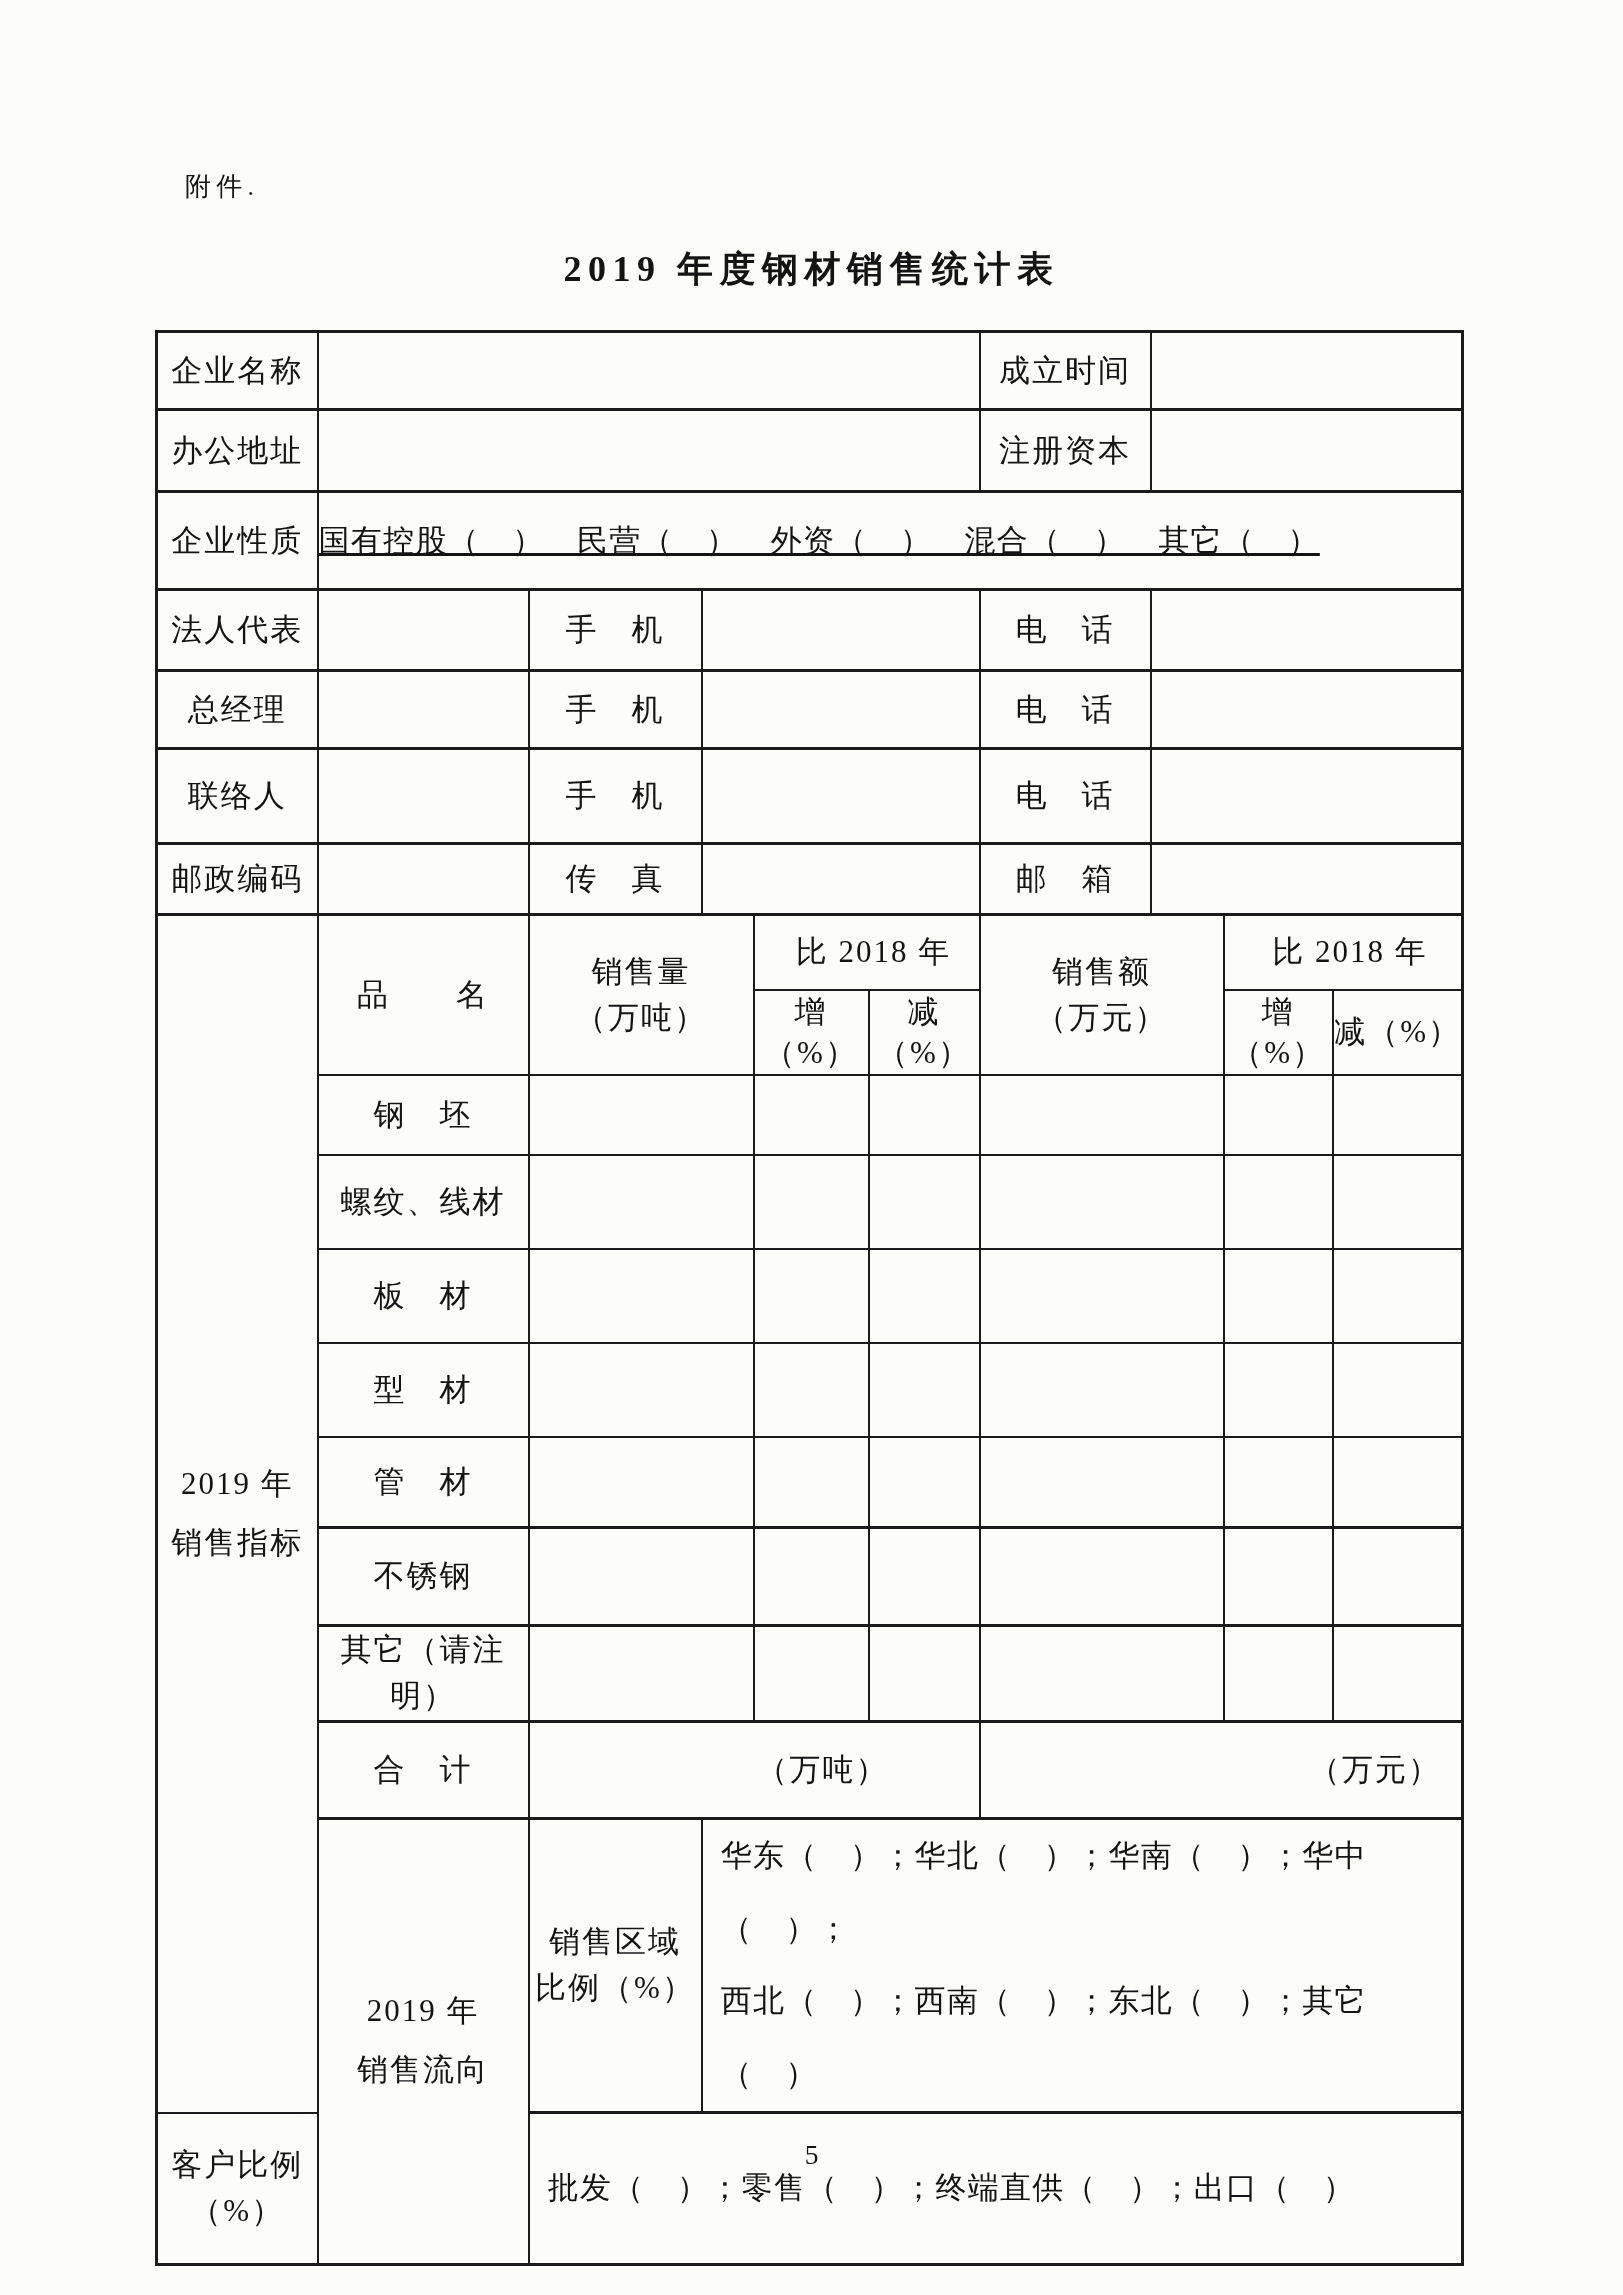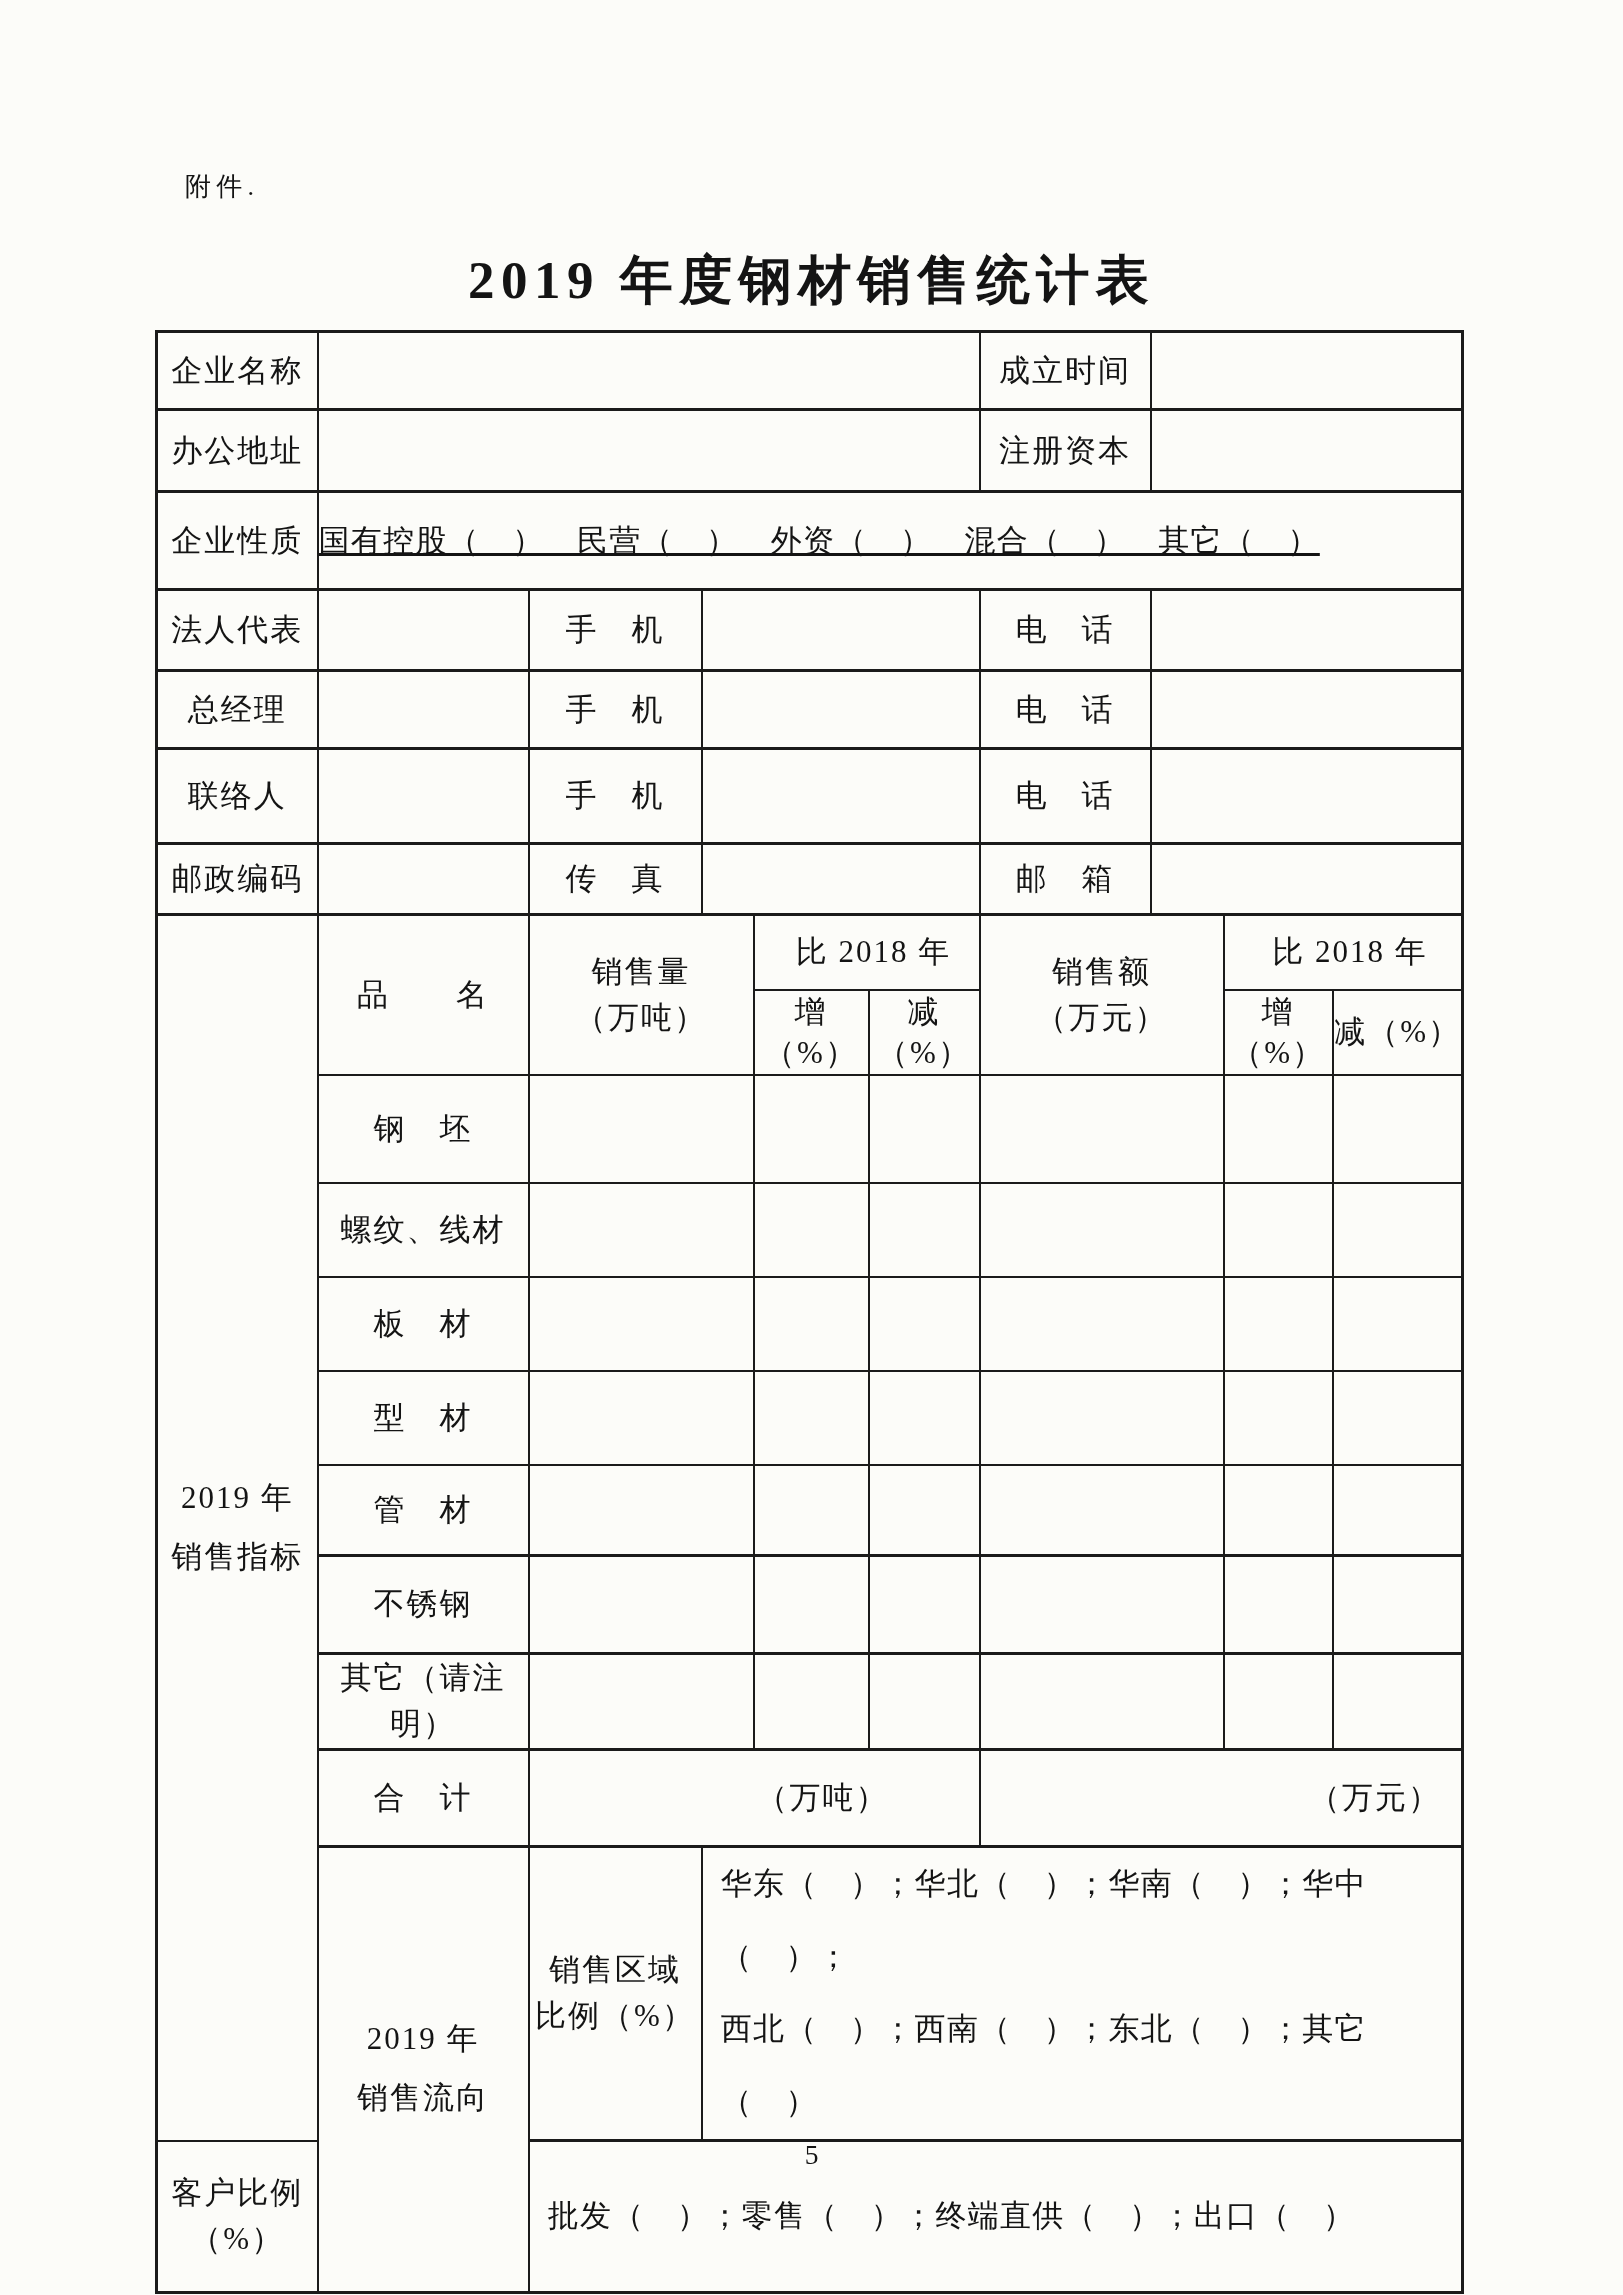--- a/index.html
+++ b/index.html
@@ -9,21 +9,21 @@
     position:relative;
     font-family:"Liberation Serif","DejaVu Serif",serif;
     color:#141414;
   }
   .attachment {
     position:absolute; left:185px; top:169px;
     font-size:26px; letter-spacing:5.2px;
   }
   .doc-title {
     position:absolute; top:245px; left:0; width:100%;
-    text-align:center; font-size:53px; font-weight:bold; letter-spacing:6.5px;
+    text-align:center; font-size:36px; font-weight:bold; letter-spacing:6.5px;
     white-space:nowrap;
   }
   table.form {
     position:absolute; left:155px; top:330px;
     width:1306px;
     border-collapse:collapse; table-layout:fixed;
     border:3.3px solid #1b1b1b;
   }
   td {
     border:solid #1b1b1b; border-width:2.6px 2px;
@@ -143,21 +143,21 @@
       <td colspan="2" class="bb-thin">比 2018 年</td>
     </tr>
 
     <tr style="height:81px">
       <td class="bt-thin">增（%）</td>
       <td class="bt-thin">减（%）</td>
       <td class="bt-thin">增（%）</td>
       <td class="bt-thin">减（%）</td>
     </tr>
 
-    <tr style="height:108px">
+    <tr style="height:80px">
       <td>钢　坯</td>
       <td colspan="2"></td>
       <td></td>
       <td></td>
       <td colspan="2"></td>
       <td></td>
       <td></td>
     </tr>
     <tr style="height:94px">
       <td>螺纹、线材</td>

